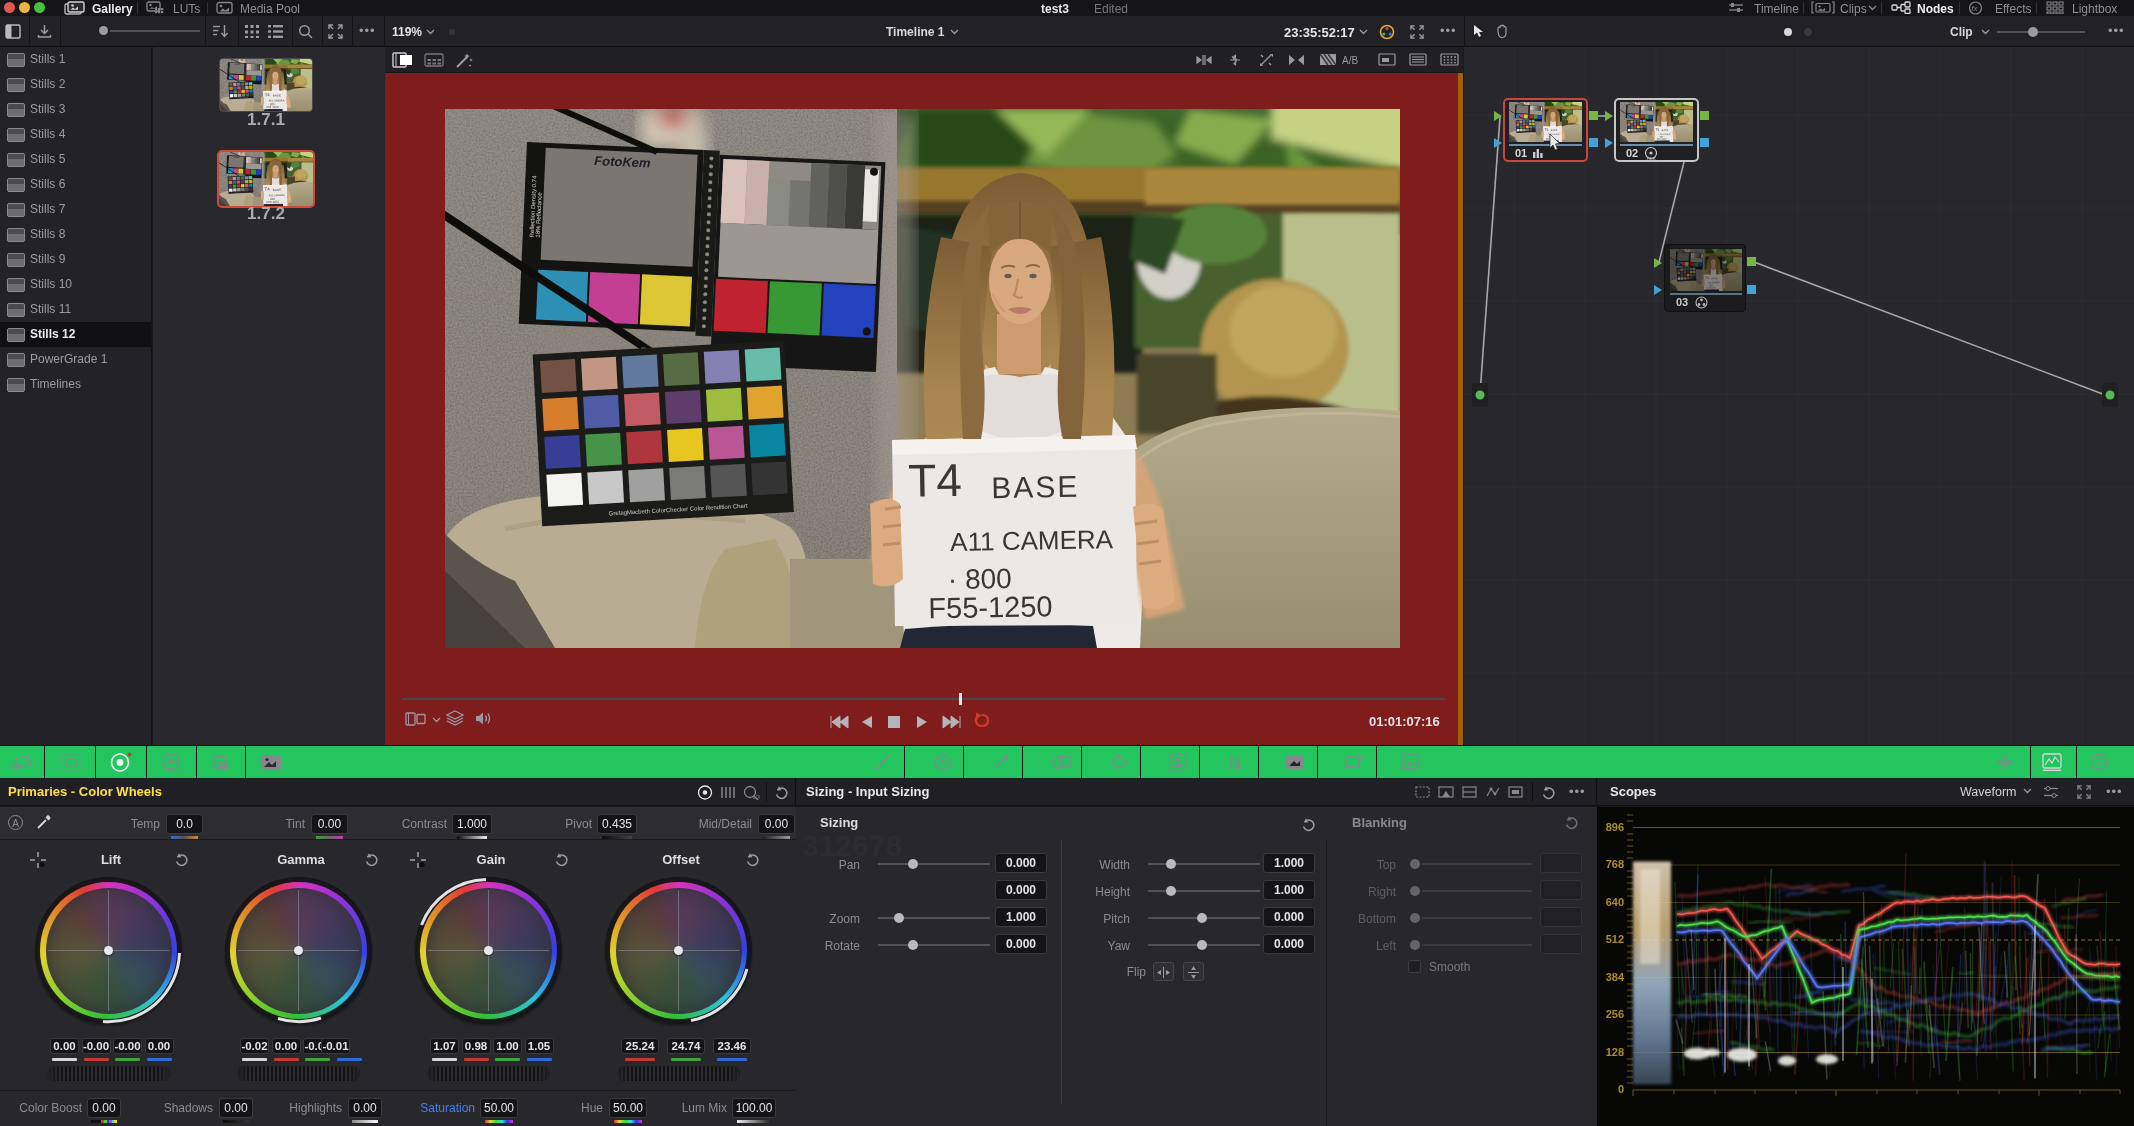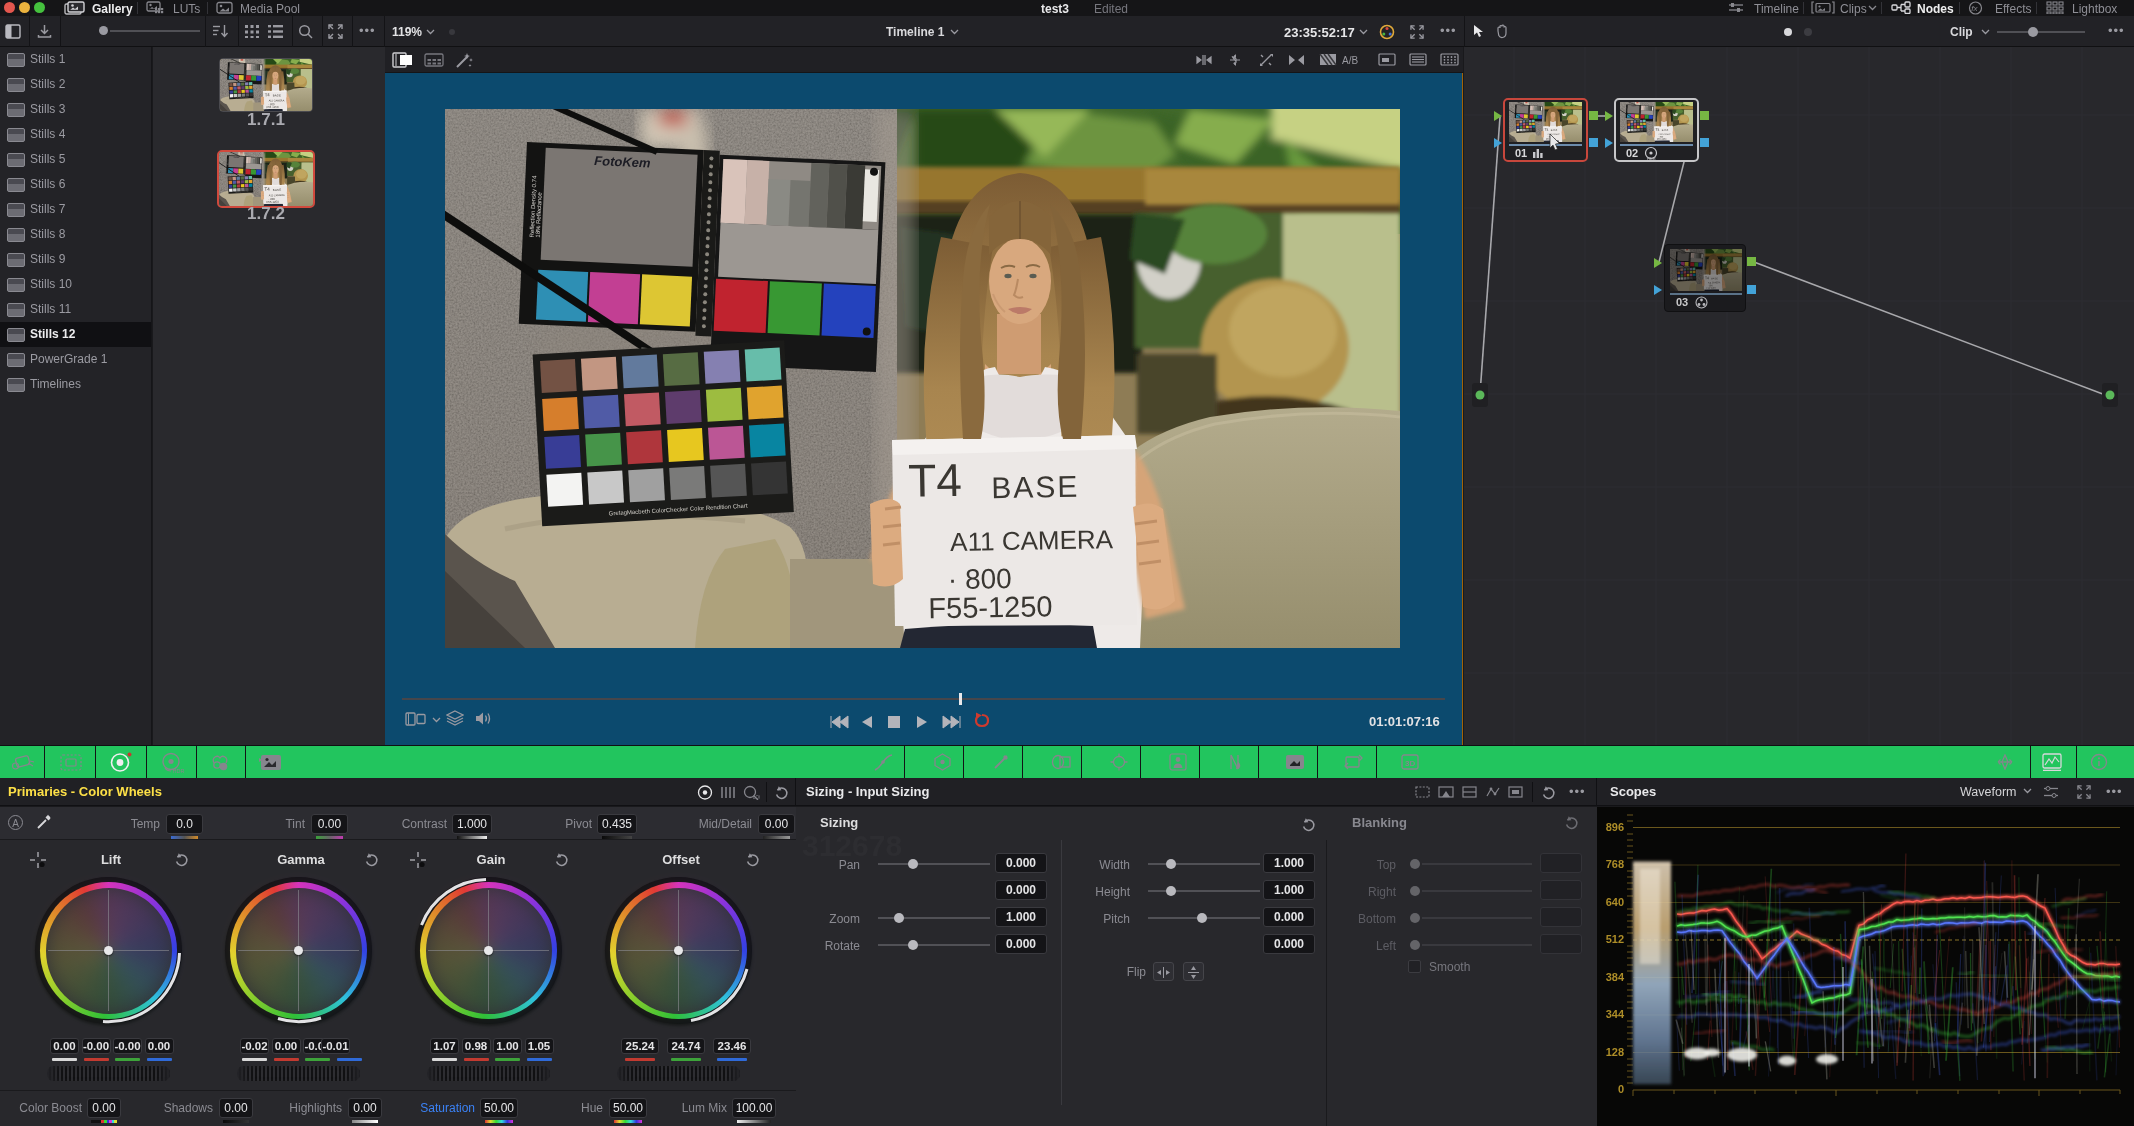--- a/index.html
+++ b/index.html
@@ -261,21 +261,21 @@
   </div>
   <div class="thumb-label" style="left:66px;top:63px">1.7.1</div>
   <div class="abs" style="left:64px;top:103px;width:98px;height:58px;border-radius:5px;border:2px solid #d0493d;overflow:hidden">
     <svg width="94" height="54" viewBox="0 0 955 539" preserveAspectRatio="none">
         <use href="#vf"></use>
       </svg>
   </div>
   <div class="thumb-label" style="left:66px;top:157px">1.7.2</div>
 </div>
 
-<div class="abs" id="viewer" style="left:385px;top:47px;width:1078px;height:698px;background:#0c4a6e;border-right:1px solid #a16207">
+<div class="abs" id="viewer" style="left:385px;top:47px;width:1078px;height:698px;background:#7f1d1d;border-right:5px solid #a16207">
   <div class="abs" style="left:0;top:0;width:1078px;height:26px;background:#202024;border-bottom:1px solid #151517"></div>
   <div id="vtools">
     <svg class="abs" style="left:7px;top:5px" width="22" height="16" viewBox="0 0 22 16">
       <rect x="1" y="1" width="13" height="14" rx="1" fill="none" stroke="#cfcfd3" stroke-width="1.4"></rect>
       <line x1="4" y1="2" x2="4" y2="14" stroke="#cfcfd3" stroke-width="1"></line>
       <rect x="8" y="3" width="12" height="10" fill="#ffffff"></rect>
     </svg>
     <svg class="abs" style="left:39px;top:6px" width="20" height="14" viewBox="0 0 20 14">
       <rect x="1" y="1" width="18" height="12" rx="1.5" fill="none" stroke="#77777e" stroke-width="1.3"></rect>
       <g fill="#77777e">
@@ -861,20 +861,25 @@
       <span class="strk" style="left:82px"></span>
       <span class="sdot" style="left:100px"></span>
     </div>
   <div class="srl" style="top:77px;left:270px">
       <span class="slab">Height</span>
       <span class="strk" style="left:82px"></span>
       <span class="sdot" style="left:100px"></span>
     </div>
   <div class="srl" style="top:104px;left:270px">
       <span class="slab">Pitch</span>
+      <span class="strk" style="left:82px"></span>
+      <span class="sdot" style="left:131px"></span>
+    </div>
+  <div class="srl" style="top:131px;left:270px">
+      <span class="slab">Yaw</span>
       <span class="strk" style="left:82px"></span>
       <span class="sdot" style="left:131px"></span>
     </div>
   <div class="vbox" style="left:467px;top:46px;width:52px;font-weight:bold">1.000</div>
   <div class="vbox" style="left:467px;top:73px;width:52px;font-weight:bold">1.000</div>
   <div class="vbox" style="left:467px;top:100px;width:52px;font-weight:bold">0.000</div>
   <div class="vbox" style="left:467px;top:127px;width:52px;font-weight:bold">0.000</div>
   <div class="abs" style="left:290px;top:158px;width:60px;text-align:right;font-size:12px;color:#8b8b92">Flip</div>
   <div class="abs" style="left:357px;top:155px;width:21px;height:19px;background:#2e2e33;border:1px solid #45454a;border-radius:3px">
     <svg width="13" height="11" viewBox="0 0 13 11" style="margin:4px auto 0">
@@ -1282,21 +1287,21 @@
           <ellipse cx="230" cy="252.2" rx="11" ry="5" fill="#f0f0ea" opacity="0.9"></ellipse>
           <ellipse cx="115" cy="245.5" rx="8" ry="4" fill="#f0f0ea" opacity="0.9"></ellipse>
         </g>
 </g>
 </svg>
   <div class="snum" style="top:14px">896</div>
   <div class="snum" style="top:51px">768</div>
   <div class="snum" style="top:89px">640</div>
   <div class="snum" style="top:126px">512</div>
   <div class="snum" style="top:164px">384</div>
-  <div class="snum" style="top:201px">344</div>
+  <div class="snum" style="top:201px">256</div>
   <div class="snum" style="top:239px">128</div>
   <div class="snum" style="top:276px">0</div>
 </div>
 
 <svg width="0" height="0" style="position:absolute">
 <defs>
 <symbol id="xhair" viewBox="0 0 16 16">
         <g stroke="#9a9aa1" stroke-width="1.6" fill="none">
           <line x1="8" y1="0" x2="8" y2="5"></line>
           <line x1="8" y1="11" x2="8" y2="16"></line>

